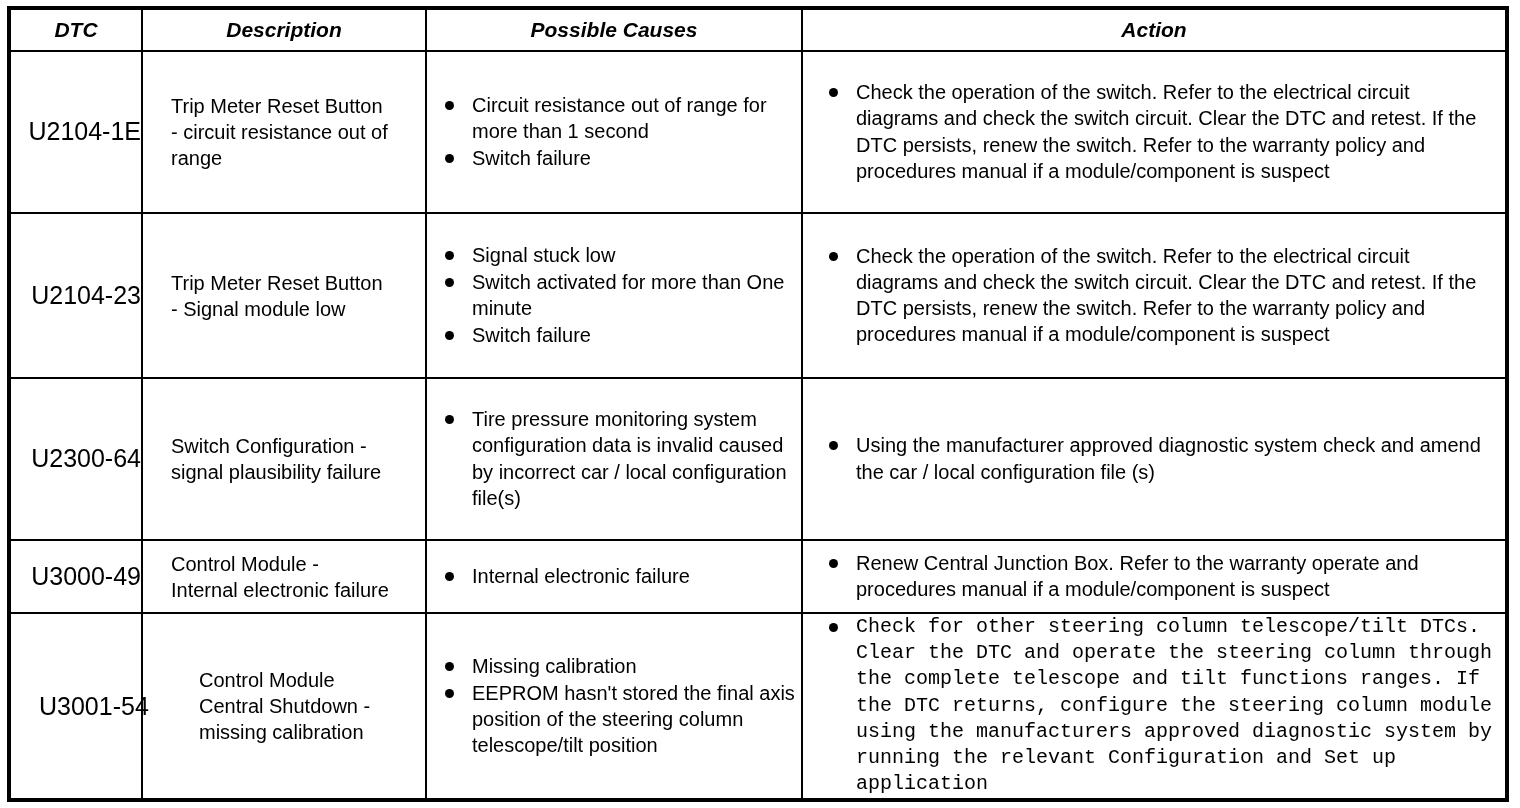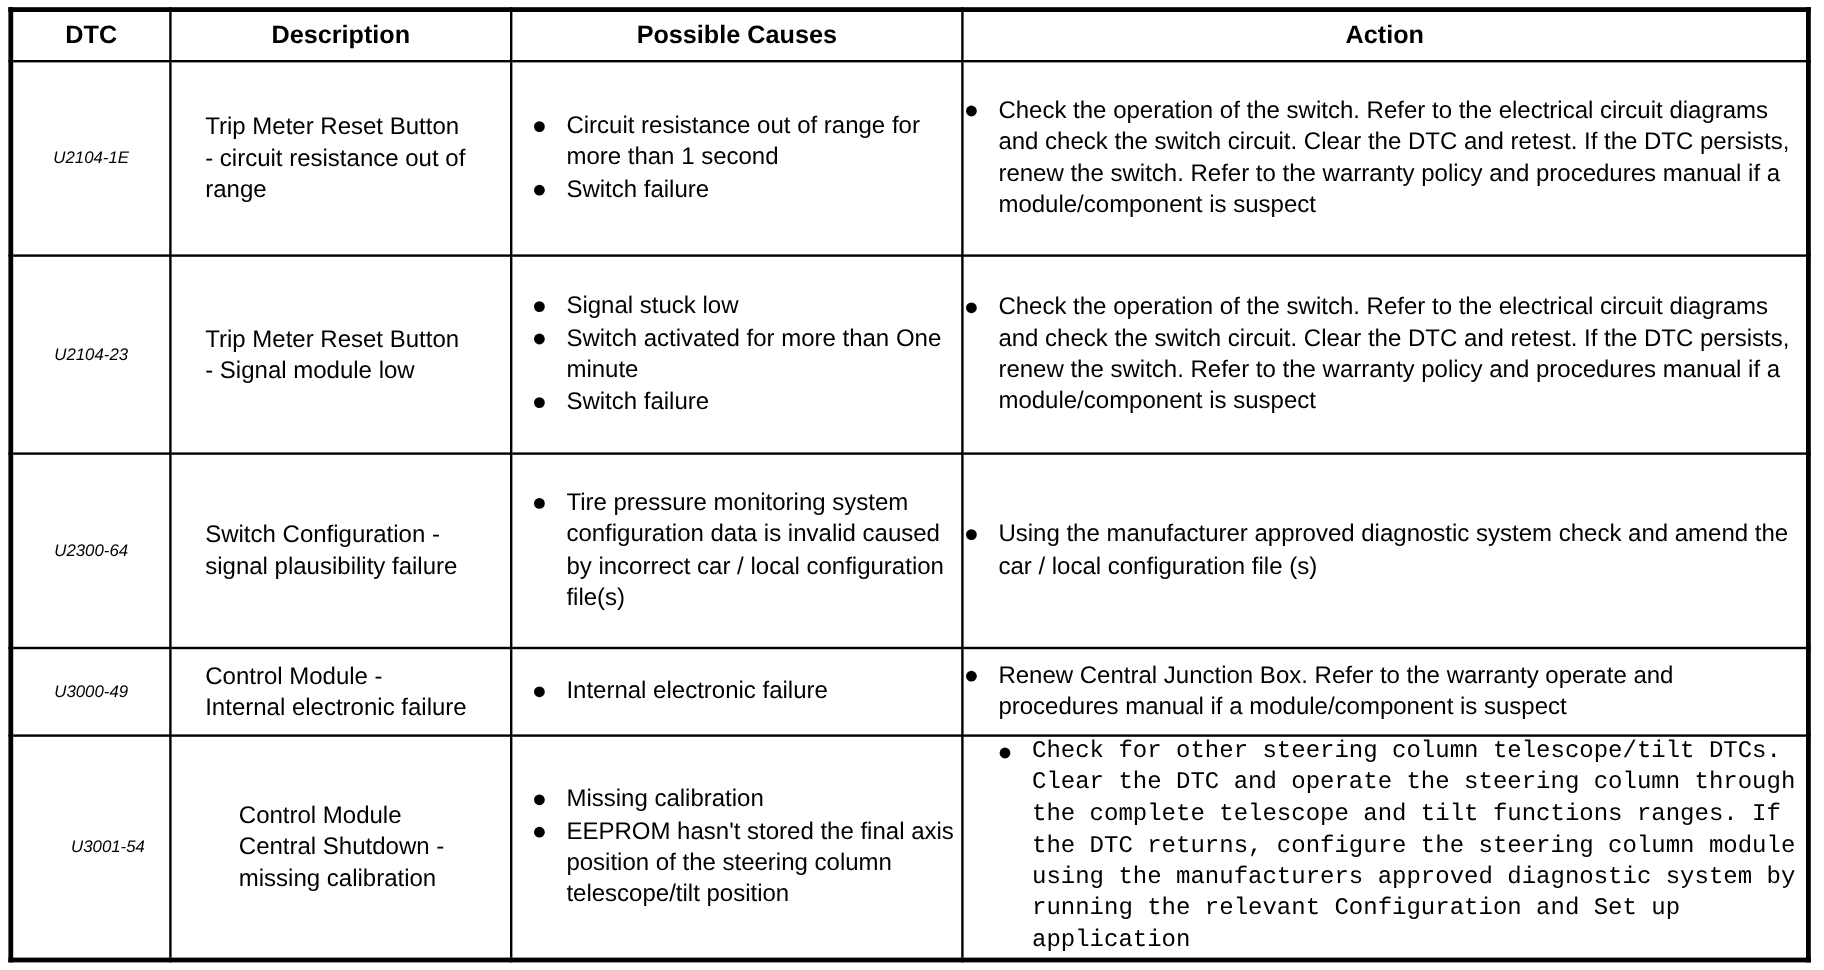--- a/index.html
+++ b/index.html
@@ -45,44 +45,43 @@
 
   
   thead th {
     border-bottom: 4px solid #000;
     height: 40px;
     text-align: center;
     font-size: 21px;
     font-weight: bold;
     letter-spacing: 0px;
   }
-  thead th .hlabel { display: block; line-height: 1.1; }
+  thead th .hlabel { display: block; line-height: 1.1; font-style: italic; }
 
   
   td.dtc-cell {
-    text-align: center;
-    font-size: 14px;
+    text-align: right;
+    font-size: 25px;
     line-height: 1.25;
     white-space: nowrap;
-    font-style: italic;
   }
   td.desc-cell {
     font-size: 20px;
     line-height: 1.3;
     padding: 2px 4px 2px 9px;
     text-align: left;
   }
   td.desc-cell .dline { display: block; margin-left: 28px; }
 
   td.list-cell {
     padding: 6px 8px 6px 6px;
     vertical-align: middle;
   }
   td.list-cell.cause-cell { padding-left: 16px; padding-right: 6px; }
-  td.list-cell.action-cell { padding-right: 8px; }
+  td.list-cell.action-cell { padding-left: 24px; padding-right: 8px; }
 
   ul.bullets {
     list-style: none;
     margin: 0;
     padding: 0;
   }
   ul.bullets li {
     position: relative;
     padding-left: 29px;
     font-size: 20px;

